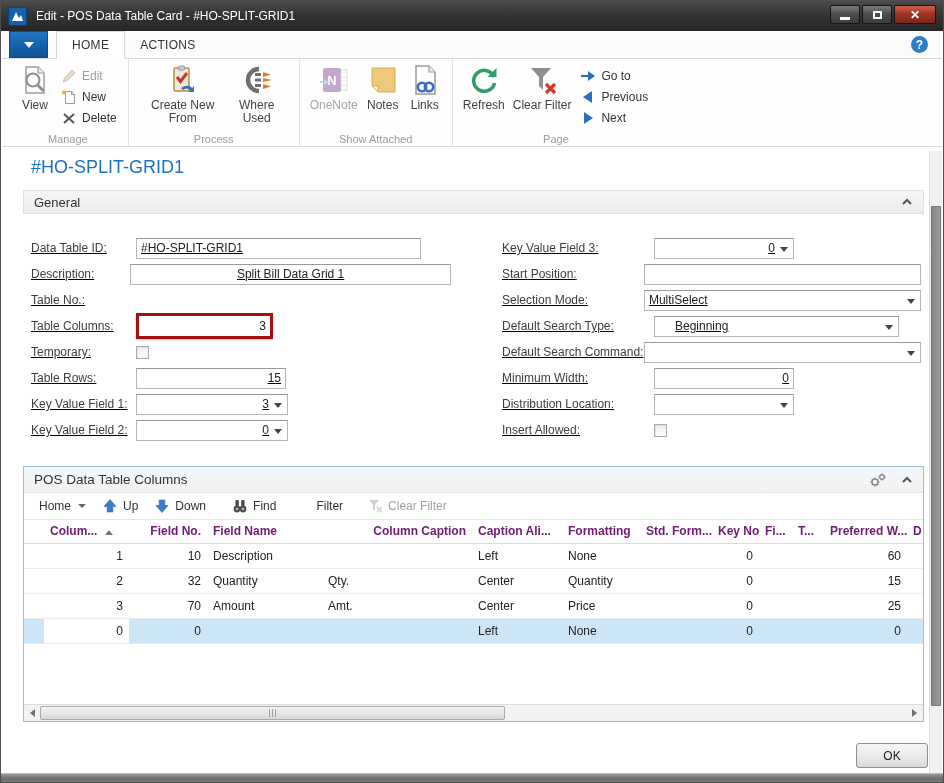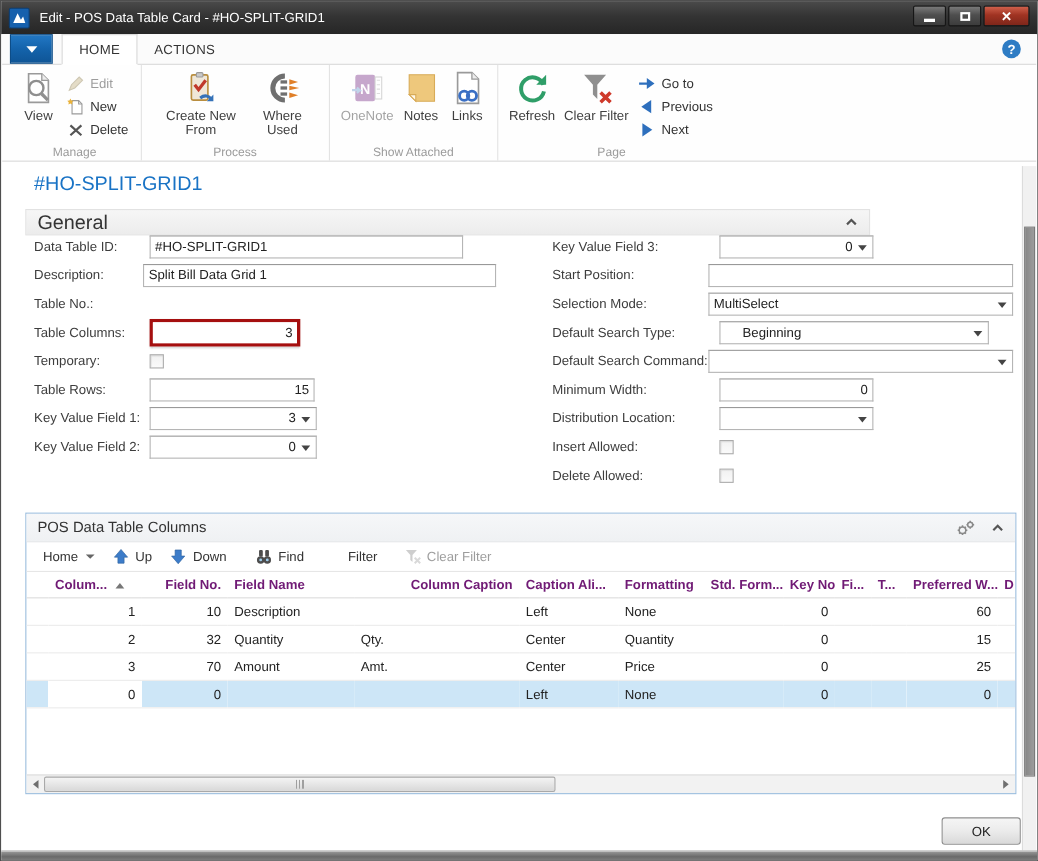--- a/index.html
+++ b/index.html
@@ -41,26 +41,26 @@
   .rgroup-label { position:absolute; bottom:1px; left:0; right:0; text-align:center; color:#9b9b9b; font-size:11px; }
   .btn-large { display:flex; flex-direction:column; align-items:center; text-align:center;
     min-width:42px; max-width:72px; padding:2px 4px; font-size:12px; line-height:13px; color:#3f3f3f; }
   .btn-large svg { margin-bottom:3px; }
   .btn-stack { display:flex; flex-direction:column; justify-content:flex-start; margin-top:3px; }
   .btn-small { display:flex; align-items:center; gap:5px; height:21px; padding:0 5px; font-size:12px; color:#333; white-space:nowrap; }
   .disabled { opacity:.48; }
 
   
   .page-title { position:absolute; left:30px; top:156px; font-size:18px; color:#1973c5; }
-  .section-bar { position:absolute; left:22px; top:189px; width:768px; height:24px;
+  .section-bar { position:absolute; left:22px; top:189px; width:901px; height:24px;
     background:linear-gradient(#f6f6f6,#ececec); border:1px solid #e2e2e2;
-    display:flex; align-items:center; font-size:18px; color:#333; padding:0 10px; }
+    display:flex; align-items:center; font-size:13px; color:#333; padding:0 10px; }
   .section-bar .spring { flex:1; }
 
-  .fld-col { position:absolute; top:210px; }
+  .fld-col { position:absolute; top:234px;text-decoration:underline; }
   .fld-col.left { left:30px; width:420px; }
   .fld-col.right { left:470px; width:450px; }
   .frow { height:26px; display:flex; align-items:center; }
   .flabel { font-size:12px; color:#3d3d3d; }
   .left .flabel { width:105px; }
   .right .flabel { width:152px;margin-left:31px; }
   .tb { height:21px; border:1px solid #b5b5b5; border-top-color:#999; background:#fff;
     font-family:"Liberation Sans",sans-serif; font-size:12px; color:#222; padding:0 4px; outline:none; }
   .tb.num { text-align:right; }
   .combo { position:relative; height:21px; border:1px solid #b5b5b5; border-top-color:#999; background:#fff;
@@ -293,21 +293,21 @@
     </svg>
   </div>
 
   <div class="fld-col left">
     <div class="frow">
       <span class="flabel">Data Table ID:</span>
       <input class="tb" style="width: 285px;" value="#HO-SPLIT-GRID1">
     </div>
     <div class="frow">
       <span class="flabel">Description:</span>
-      <input class="tb" style="width: 339px;" value="Split Bill Data Grid 1">
+      <input class="tb" style="width: 339px; text-align: center;" value="Split Bill Data Grid 1">
     </div>
     <div class="frow">
       <span class="flabel">Table No.:</span>
     </div>
     <div class="frow">
       <span class="flabel">Table Columns:</span>
       <div class="red-wrap" style="width:137px;">
         <input class="tb num" value="3" style="">
       </div>
     </div>
@@ -374,24 +374,20 @@
     </div>
     <div class="frow">
       <span class="flabel">Distribution Location:</span>
       <div class="combo" style="width:140px;">
         <span></span>
         <span class="caret"></span>
       </div>
     </div>
     <div class="frow">
       <span class="flabel">Insert Allowed:</span>
-      <span class="checkbox"></span>
-    </div>
-    <div class="frow">
-      <span class="flabel">Delete Allowed:</span>
       <span class="checkbox"></span>
     </div>
   </div>
 
   <div class="subform">
     <div class="sf-header">
       <span>POS Data Table Columns</span>
       <span class="spring"></span>
       <svg width="18" height="16" viewBox="0 0 18 16" style="margin-right:14px;">
         <g stroke="#8a8a8a" stroke-width="1.4">

